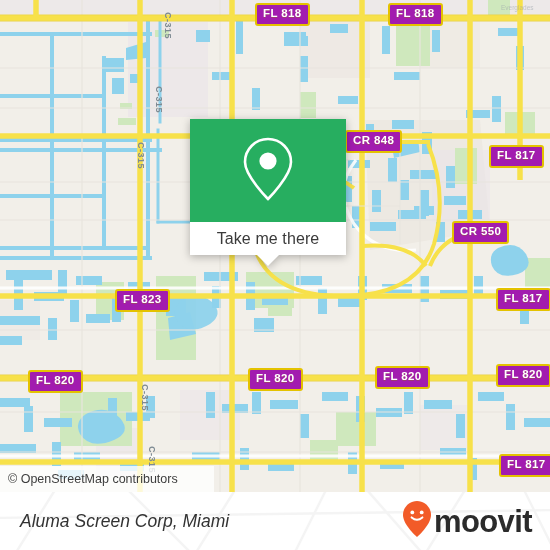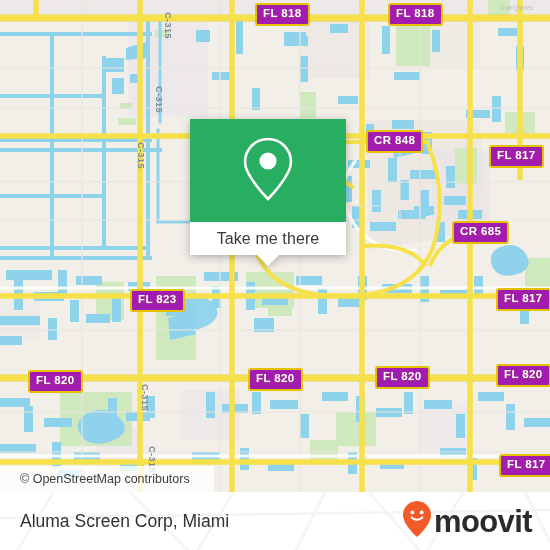--- a/index.html
+++ b/index.html
@@ -122,21 +122,21 @@
   
   .osm-bar {
     position: absolute;
     left: 0;
     top: 466px;
     height: 26px;
     width: 214px;
     background: rgba(255,255,255,.78);
     display: flex;
     align-items: center;
-    padding-left: 20px;
+    padding-left: 8px;
     box-sizing: border-box;
   }
   .osm-text {
     color: #3d3d3d;
     font-family: "Liberation Sans", sans-serif;
     font-size: 12.5px;
     white-space: nowrap;
   }
 
   
@@ -157,20 +157,21 @@
   }
   .footer-title {
     position: absolute;
     left: 20px;
     top: 50%;
     transform: translateY(-50%);
     color: #333333;
     font-family: "Liberation Sans", sans-serif;
     font-size: 17.5px;
     white-space: nowrap;
+    font-style: italic;
   }
   .brand {
     position: absolute;
     right: 18px;
     top: 50%;
     transform: translateY(-50%);
     display: flex;
     align-items: center;
     gap: 2px;
   }
@@ -426,25 +427,25 @@
         <path d="M268 160 H350"></path>
         <path d="M290 206 H400"></path>
         <path d="M330 130 V250"></path>
         <path d="M400 148 V244"></path>
       </g>
     </svg>
 
     <div>
       <div class="shield" style="left:255px; top:3px;">FL 818</div>
       <div class="shield" style="left:388px; top:3px;">FL 818</div>
-      <div class="shield" style="left:366px; top:130px;">CR 848</div>
+      <div class="shield" style="left:345px; top:130px;">CR 848</div>
       <div class="shield" style="left:489px; top:145px;">FL 817</div>
-      <div class="shield" style="left:452px; top:221px;">CR 685</div>
+      <div class="shield" style="left:452px; top:221px;">CR 550</div>
       <div class="shield" style="left:496px; top:288px;">FL 817</div>
-      <div class="shield" style="left:130px; top:289px;">FL 823</div>
+      <div class="shield" style="left:115px; top:289px;">FL 823</div>
       <div class="shield" style="left:28px; top:370px;">FL 820</div>
       <div class="shield" style="left:248px; top:368px;">FL 820</div>
       <div class="shield" style="left:375px; top:366px;">FL 820</div>
       <div class="shield" style="left:496px; top:364px;">FL 820</div>
       <div class="shield" style="left:499px; top:454px;">FL 817</div>
     </div>
 
     <div>
       <div class="canal-label" style="left:173px; top:12px;">C-315</div>
       <div class="canal-label" style="left:164px; top:86px;">C-315</div>

